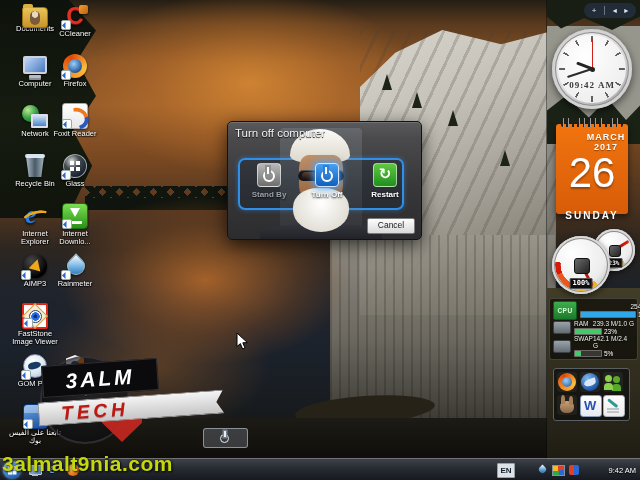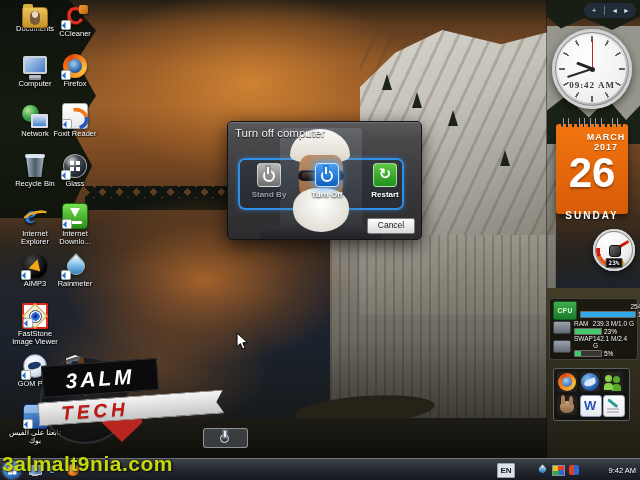--- a/index.html
+++ b/index.html
@@ -247,21 +247,21 @@
 
   
   .calendar{left:556px;top:124px;width:72px;height:90px;z-index:22;
     background:linear-gradient(#f1740f,#d85c08);border-radius:3px;
     box-shadow:0 3px 7px rgba(0,0,0,.55);color:#fff;text-align:center;}
   .calendar::before{content:'';position:absolute;top:-6px;left:5px;right:5px;height:9px;
     background:repeating-linear-gradient(90deg,#1e1e1e 0 1.5px,#9a9a9a 1.5px 2.5px,transparent 2.5px 5.5px);
     border-radius:2px;}
   .cal-month{margin-top:8px;font-size:9px;font-weight:bold;letter-spacing:1px;
     text-shadow:0 1px 1px rgba(0,0,0,.4);margin-left:28px;}
-  .cal-day{font-size:42px;line-height:42px;font-weight:bold;text-shadow:0 2px 2px rgba(0,0,0,.35);}
+  .cal-day{font-size:42px;line-height:42px;font-weight:normal;text-shadow:0 2px 2px rgba(0,0,0,.35);}
   .cal-weekday{margin-top:16px;font-size:10px;font-weight:bold;letter-spacing:2px;
     text-shadow:0 1px 1px rgba(0,0,0,.4);}
 
   
   .gauge{border-radius:50%;position:absolute;
     background:radial-gradient(circle at 35% 30%,#fff,#ececec 60%,#bcbcbc 85%,#858585);
     box-shadow:0 2px 6px rgba(0,0,0,.55),inset 0 0 0 2px #dadada,inset 0 0 0 3px #8a8a8a;}
   .g-big{left:552px;top:236px;width:58px;height:58px;z-index:24;}
   .g-small{left:593px;top:229px;width:42px;height:42px;z-index:23;}
   .gauge .arc{position:absolute;inset:3px;border-radius:50%;
@@ -561,20 +561,26 @@
     <div class="cal-day">26</div>
     <div class="cal-weekday">SUNDAY</div>
   </div>
 
   <div class="gauge g-small">
     <div class="arc"></div>
     <div class="needle"></div>
     <div class="hub"></div>
     <div class="gval">23%</div>
   </div>
+  <div class="gauge g-big">
+    <div class="arc"></div>
+    <div class="needle"></div>
+    <div class="hub"></div>
+    <div class="gval">100%</div>
+  </div>
 
   <div class="abs monitor">
       <div class="m-row">
         <div class="chip cpu">CPU</div>
         <div class="m-right">
           <div class="m-line1">
             <span class="m-label"></span>
             <span class="m-val">2540 MHz</span>
           </div>
           <div class="m-line2">

